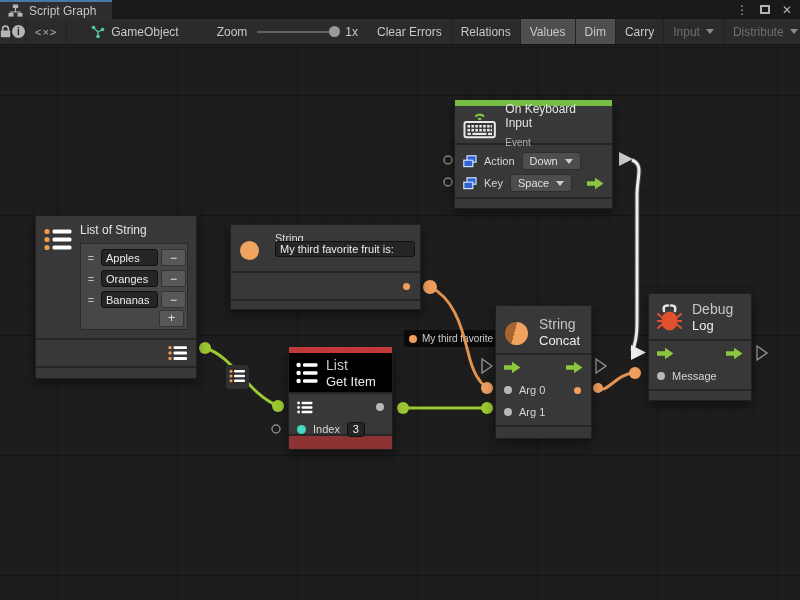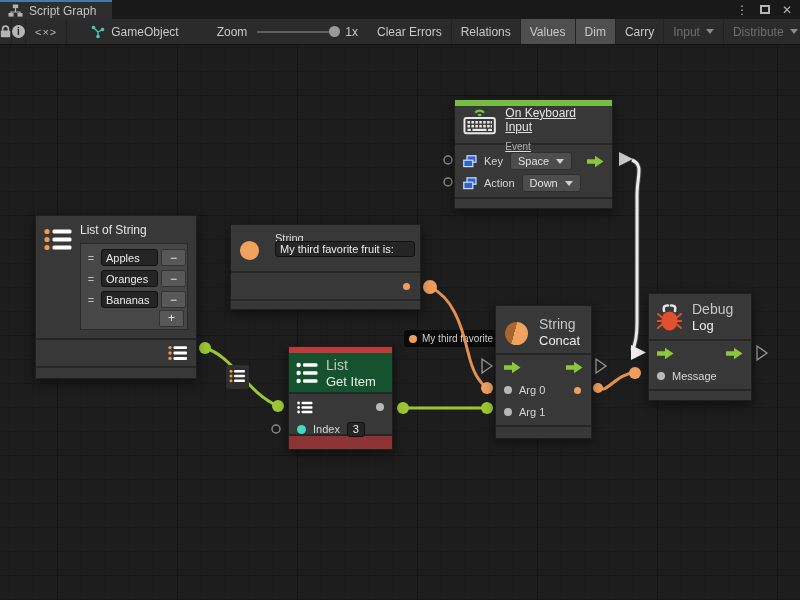--- a/index.html
+++ b/index.html
@@ -68,21 +68,21 @@
   .spacer { flex:1; }
   .dd { display:inline-flex; align-items:center; gap:7px; background:#4d4d4d; border:1px solid #2e2e2e;
         border-radius:3px; padding:2px 7px; font-size:11px; color:#e0e0e0; }
   .dd-caret { width:0; height:0; border-left:4px solid transparent; border-right:4px solid transparent;
               border-top:5px solid #cfcfcf; }
   .tfield { background:#252525; border:1px solid #101010; border-radius:3px; color:#ececec;
             font-size:11px; font-family:"Liberation Sans",sans-serif; padding:0 4px; height:17px; }
 
   
   .kb-top { height:6px; background:#77bd43; }
-  .kb-header { height:37px; display:flex; align-items:flex-start; gap:9px; padding:0 8px;text-decoration:underline; }
+  .kb-header { height:37px; display:flex; align-items:center; gap:9px; padding:0 8px; }
   .kb-body { height:52px; padding-top:5px; }
   .kb-body .prow { height:22px; }
   .kb-footer { height:9px; }
 
   
   .los-head { height:27px; display:flex; align-items:center; padding-left:44px; }
   .los-icon { position:absolute; left:8px; top:12px; }
   .los-box { margin:0 8px 0 44px; background:#474747; border:1px solid #2a2a2a; padding:3px; }
   .los-row { display:flex; align-items:center; gap:3px; height:21px; }
   .los-handle { width:14px; text-align:center; color:#bdbdbd; font-size:11px; flex:none; }
@@ -98,21 +98,21 @@
   
   .str-header { height:46px; position:relative; }
   .str-icon { position:absolute; left:9px; top:16px; width:19px; height:19px; border-radius:50%; background:#f0a35f; }
   .str-title { position:absolute; left:44px; top:7px; font-size:11px; color:#dedede; }
   .str-field { position:absolute; left:44px; top:16px; width:140px; height:16px; }
   .str-body { height:26px; position:relative; }
   .str-footer { height:8px; }
 
   
   .gi-strip { height:6px; background:#c0393b; }
-  .gi-header { height:39px; background:#14532d; display:flex; align-items:center; gap:8px; padding:0 7px; }
+  .gi-header { height:39px; background:#000000; display:flex; align-items:center; gap:8px; padding:0 7px; }
   .gi-body { height:40px; padding-top:2px; }
   .gi-body .prow { height:22px; }
   .gi-footer { height:13px; background:#8d3334; }
   .idx-field { width:18px; height:15px; text-align:center; padding:0 2px; }
 
   
   .cc-header { height:47px; position:relative; }
   .cc-icon { position:absolute; left:9px; top:16px; width:23px; height:23px; border-radius:50%;
              background:linear-gradient(105deg,#a8652f 42%,#f0a35f 42%); }
   .cc-titles { position:absolute; left:43px; top:10px; }
@@ -290,41 +290,41 @@
           <div class="n-sub">Event</div>
         </div>
       </div>
       <div class="gap"></div>
       <div class="kb-body">
         <div class="prow">
           <svg width="14" height="13" viewBox="0 0 14 13">
             <rect x="4" y="0.8" width="9" height="6.4" fill="#2e63d4" stroke="#cfe0ff" stroke-width="1.2"></rect>
             <rect x="0.8" y="5.2" width="9" height="6.4" fill="#2e63d4" stroke="#cfe0ff" stroke-width="1.2"></rect>
           </svg>
+          <span class="plabel">Action</span>
+          <span class="dd">
+            <span>Down</span>
+            <span class="dd-caret"></span>
+          </span>
+        </div>
+        <div class="prow">
+          <svg width="14" height="13" viewBox="0 0 14 13">
+            <rect x="4" y="0.8" width="9" height="6.4" fill="#2e63d4" stroke="#cfe0ff" stroke-width="1.2"></rect>
+            <rect x="0.8" y="5.2" width="9" height="6.4" fill="#2e63d4" stroke="#cfe0ff" stroke-width="1.2"></rect>
+          </svg>
           <span class="plabel">Key</span>
           <span class="dd">
             <span>Space</span>
             <span class="dd-caret"></span>
           </span>
           <span class="spacer"></span>
           <span class="flow-arrow">
             <svg width="17" height="13" viewBox="0 0 17 13">
                 <path d="M0 4.2 H8 V0.8 L16.5 6.5 L8 12.2 V8.8 H0 Z" fill="#8cc63e"></path>
               </svg>
-          </span>
-        </div>
-        <div class="prow">
-          <svg width="14" height="13" viewBox="0 0 14 13">
-            <rect x="4" y="0.8" width="9" height="6.4" fill="#2e63d4" stroke="#cfe0ff" stroke-width="1.2"></rect>
-            <rect x="0.8" y="5.2" width="9" height="6.4" fill="#2e63d4" stroke="#cfe0ff" stroke-width="1.2"></rect>
-          </svg>
-          <span class="plabel">Action</span>
-          <span class="dd">
-            <span>Down</span>
-            <span class="dd-caret"></span>
           </span>
         </div>
       </div>
       <div class="gap"></div>
       <div class="n-footer kb-footer"></div>
     </div>
 
     <div class="node" style="left:35px;top:170px;width:162px">
       <svg class="los-icon" width="28" height="23" viewBox="0 0 28 23">
         <circle cx="3" cy="3.5" r="2.6" fill="#f09a4e"></circle>

